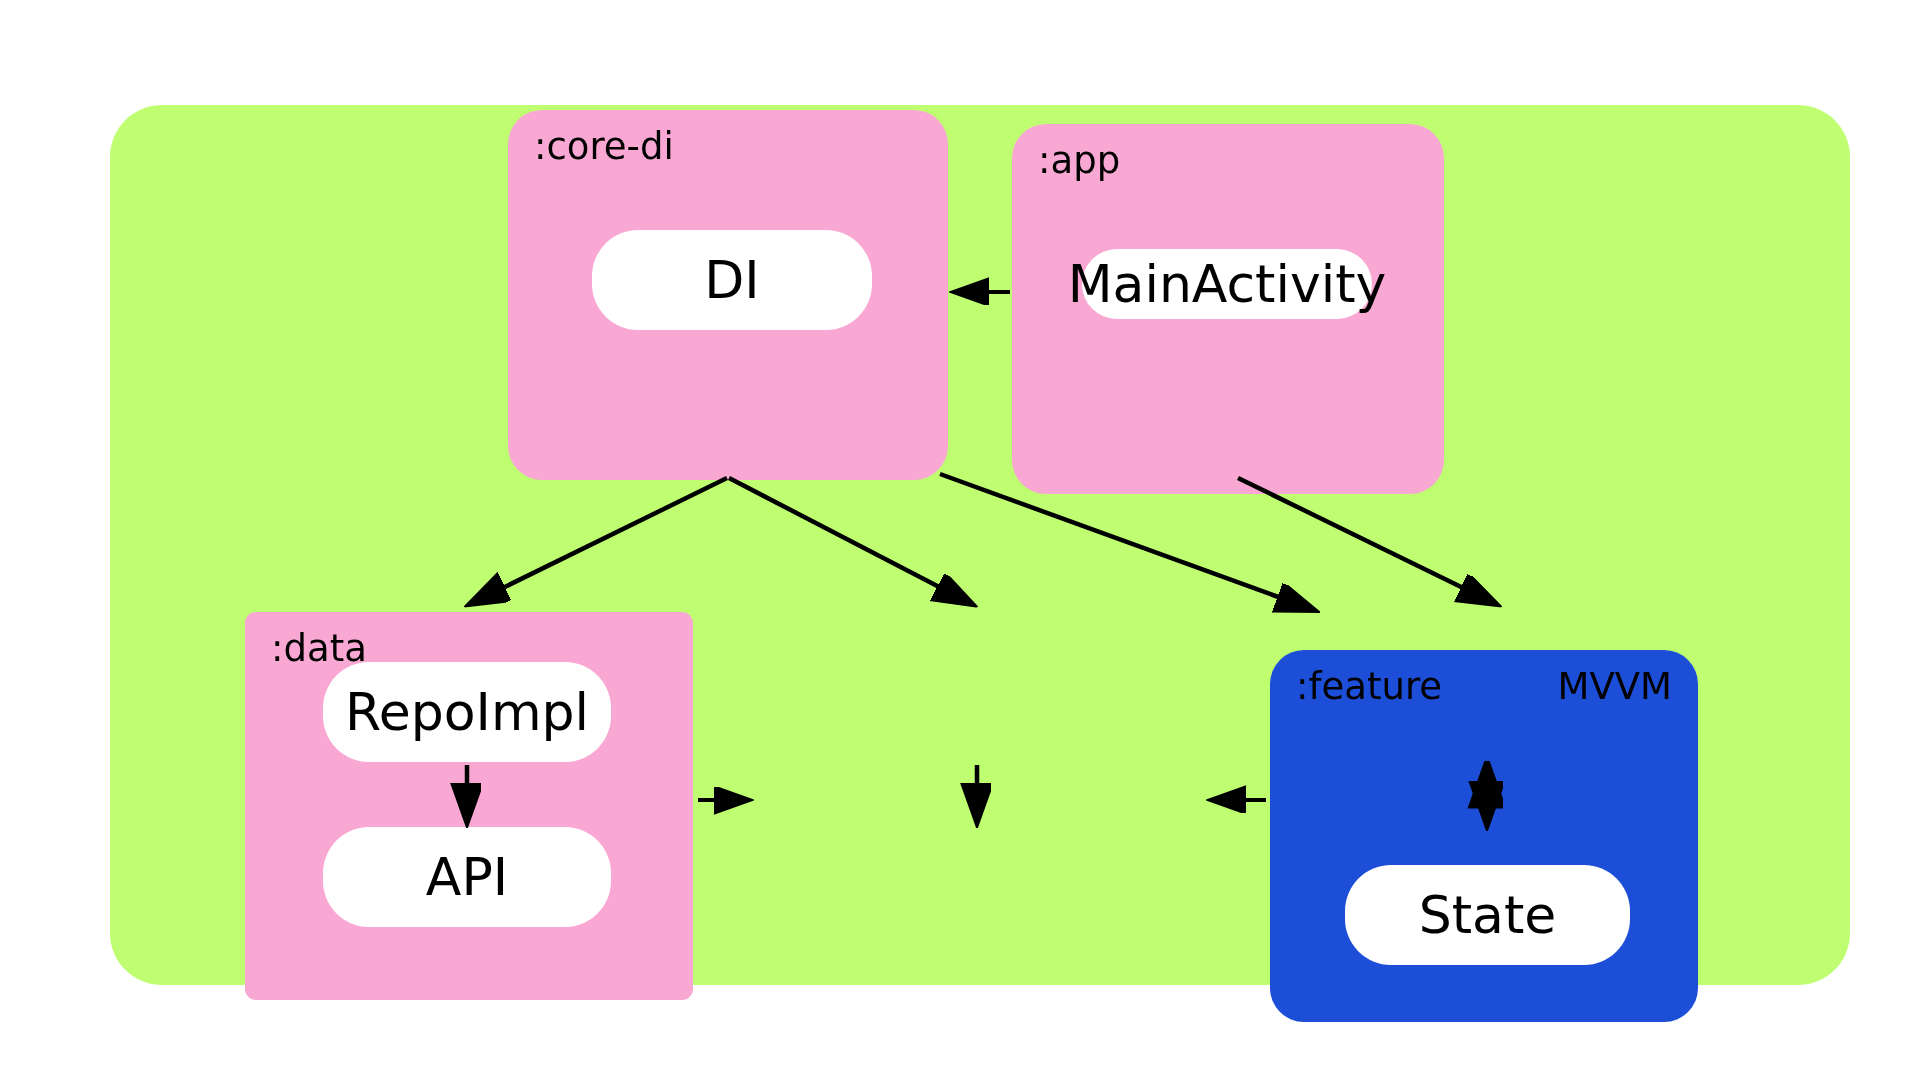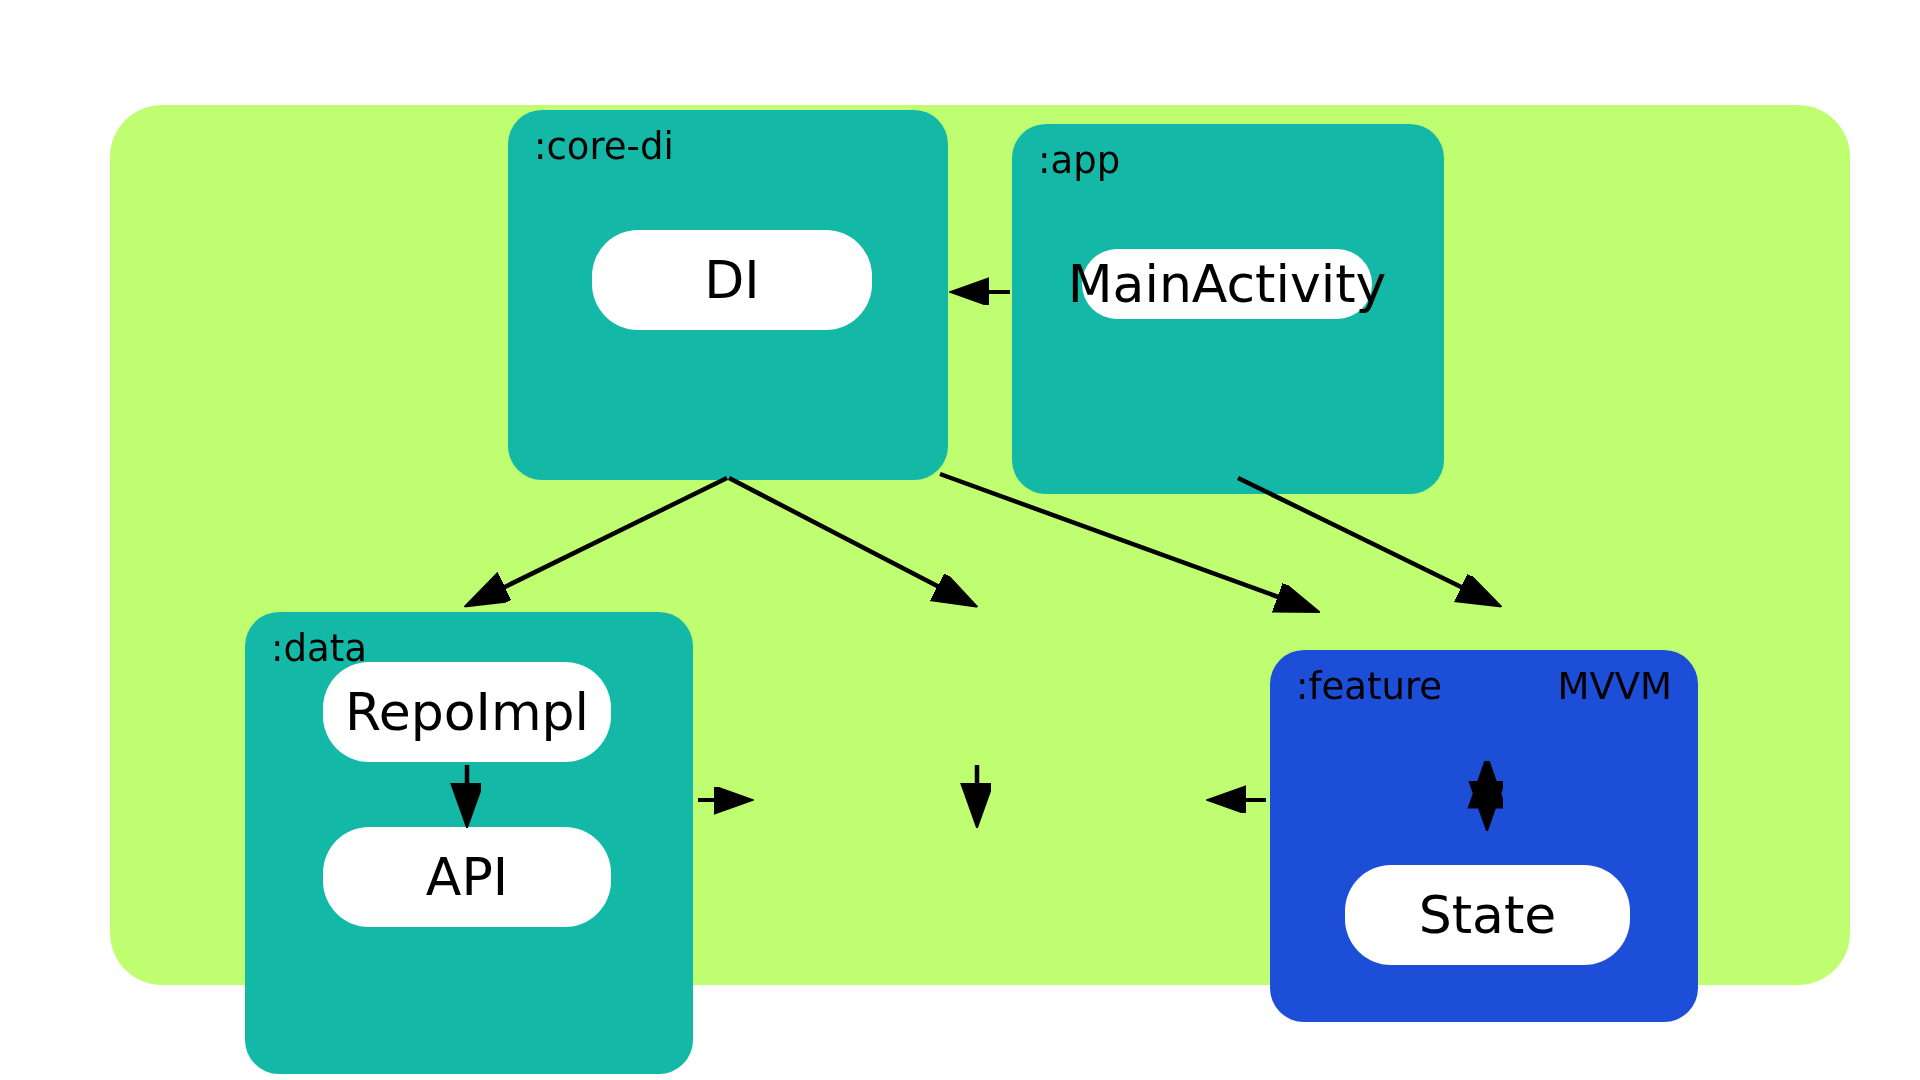--- a/index.html
+++ b/index.html
@@ -33,21 +33,21 @@
     background: #BEFE70;
     border-radius: 52px;
   }
 
   
   .module {
     position: absolute;
     border-radius: 34px;
     box-sizing: border-box;
   }
-  .module.gray  { background: #14b8a6; }
+  .module.gray  { background: #f9a8d4; }
   .module.green { background: #1d4ed8; margin-top: 40px; }
 
   .module-label {
     position: absolute;
     left: 26px;
     top: 18px;
     font-size: 37px;
     line-height: 1;
     color: #000000;
     white-space: nowrap;
@@ -68,21 +68,21 @@
     color: #000000;
     font-size: 52px;
     line-height: 1;
     white-space: nowrap;
     box-sizing: border-box;
   }
 
   
   #module-core-di { left: 508px; top: 110px;  width: 440px; height: 370px; }
   #module-app     { left: 1012px; top: 110px; width: 432px; height: 370px; margin-top: 14px; }
-  #module-data    { left: 245px; top: 612px;  width: 448px; height: 462px; }
+  #module-data    { left: 245px; top: 612px;  width: 448px; height: 388px; border-radius: 11px; }
   #module-domain  { left: 750px; top: 612px;  width: 455px; height: 370px; }
   #module-feature { left: 1270px; top: 610px; width: 428px; height: 372px; }
 
   
   #pill-di         { left: 84px;  top: 120px; width: 280px; height: 100px; }
   
   #pill-mainactivity { left: 70px; top: 125px; width: 290px; height: 70px; }
   
   #pill-repoimpl   { left: 78px;  top: 50px;  width: 288px; height: 100px; }
   #pill-api        { left: 78px;  top: 215px; width: 288px; height: 100px; }

